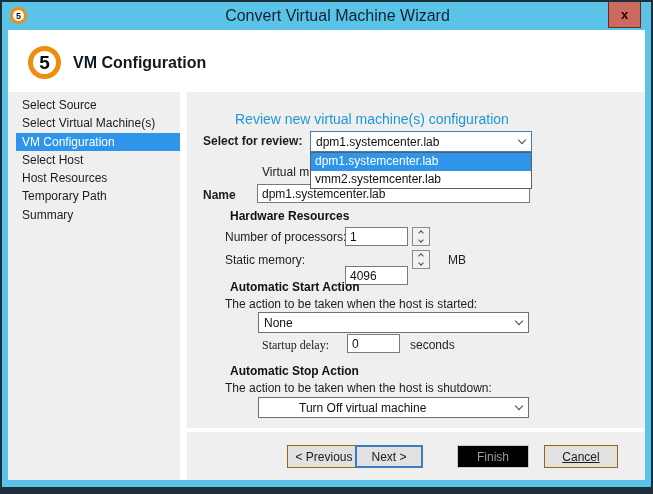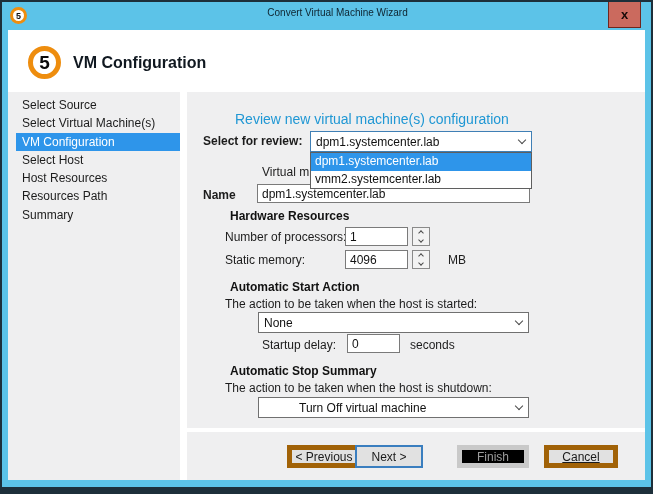--- a/index.html
+++ b/index.html
@@ -26,21 +26,21 @@
     width: 17px; height: 17px;
     background: #fff;
     border: 3px solid #ee8d0e;
     border-radius: 50%;
     display: flex; align-items: center; justify-content: center;
     font-weight: bold; font-size: 9px; color: #111;
   }
   .titlebar-text {
     position: absolute; left: 0; right: 12px; top: 5px;
     text-align: center;
-    font-size: 10px; color: #0e2430; padding-left: 34px;
+    font-size: 16px; color: #0e2430; padding-left: 34px;
   }
   .close-btn {
     position: absolute; right: 10px; top: 0;
     width: 33px; height: 26px;
     background: #cb6a5e;
     border: 1px solid #70261e;
     border-top: none;
     color: #190a08; font-weight: bold; font-size: 13px;
     display: flex; align-items: center; justify-content: center;
     cursor: pointer;
@@ -133,21 +133,21 @@
     cursor: pointer;
   }
   .spin-btn .chev { width: 4px; height: 4px; border-width: 1.2px; margin: 0; }
   .spin-btn .chev.up { transform: rotate(-135deg); margin-top: 2px; }
   .spin-btn .chev.down { transform: rotate(45deg); margin-bottom: 2px; }
   .hr-sep {
     position: absolute; background: #ffffff;
   }
   .btn {
     position: absolute; height: 23px;
-    background: #e1e1e1; border: 5px solid #a16207;
+    background: #e1e1e1; border: 1px solid #a16207;
     font-family: "Liberation Sans", sans-serif;
     font-size: 12px; color: #1a1a1a;
     cursor: pointer;
   }
   .btn.default { border: 2px solid #3a7ebf; }
   .btn.disabled {
     background: #000000; border-color: #c9c9c9; color: #9b9b9b;
     cursor: default;
   }
 </style>
@@ -168,21 +168,21 @@
       <div class="logo-badge">5</div>
       <div class="page-title">VM Configuration</div>
     </div>
 
     <div class="sidebar">
       <div class="sidebar-item">Select Source</div>
       <div class="sidebar-item">Select Virtual Machine(s)</div>
       <div class="sidebar-item active">VM Configuration</div>
       <div class="sidebar-item">Select Host</div>
       <div class="sidebar-item">Host Resources</div>
-      <div class="sidebar-item">Resources Path</div>
+      <div class="sidebar-item">Temporary Path</div>
       <div class="sidebar-item">Summary</div>
     </div>
     <div class="divider-v"></div>
 
     <div class="main">
 
       <div class="abs lbl b" style="left:16px; top:42px;">Select for review:</div>
 
       <div class="abs section-title" style="left:48px; top:19px;">Review new virtual machine(s) configuration</div>
 
@@ -210,46 +210,46 @@
       <div class="abs spinner" style="left:225px; top:135px; height:19px;">
         <span class="spin-btn">
             <i class="chev up"></i>
           </span>
         <span class="spin-btn">
             <i class="chev down"></i>
           </span>
       </div>
 
       <div class="abs lbl" style="left:38px; top:161px;">Static memory:</div>
-      <input class="abs textbox" style="left: 158px; top: 158px; width: 63px;" value="4096">
+      <input class="abs textbox" style="left: 158px; top: 174px; width: 63px;" value="4096">
       <div class="abs spinner" style="left:225px; top:158px; height:19px;">
         <span class="spin-btn">
             <i class="chev up"></i>
           </span>
         <span class="spin-btn">
             <i class="chev down"></i>
           </span>
       </div>
       <div class="abs lbl" style="left:261px; top:161px;">MB</div>
 
       <div class="abs heading" style="left:16px; top:188px;">Automatic Start Action</div>
       <div class="abs lbl" style="left:38px; top:205px;">The action to be taken when the host is started:</div>
 
       <div class="abs combo" style="left:71px; top:220px; width:271px; height:21px;">
         <span class="combo-value">None</span>
         <span class="combo-btn">
           <i class="chev"></i>
         </span>
       </div>
 
-      <div class="abs lbl" style="left:75px; top:246px;">Startup delay:</div>
+      <div class="abs lbl" style="left:75px; top:246px;font-family:Liberation Serif, serif;">Startup delay:</div>
       <input class="abs textbox" style="left: 160px; top: 242px; width: 53px;" value="0">
       <div class="abs lbl" style="left:223px; top:246px;">seconds</div>
 
-      <div class="abs heading" style="left:16px; top:272px;">Automatic Stop Summary</div>
+      <div class="abs heading" style="left:16px; top:272px;">Automatic Stop Action</div>
       <div class="abs lbl" style="left:38px; top:289px;">The action to be taken when the host is shutdown:</div>
 
       <div class="abs combo" style="left:71px; top:305px; width:271px; height:21px;padding-left:40px;">
         <span class="combo-value">Turn Off virtual machine</span>
         <span class="combo-btn">
           <i class="chev"></i>
         </span>
       </div>
 
       <div class="hr-sep" style="left:0; right:0; top:336px; height:4px;"></div>

